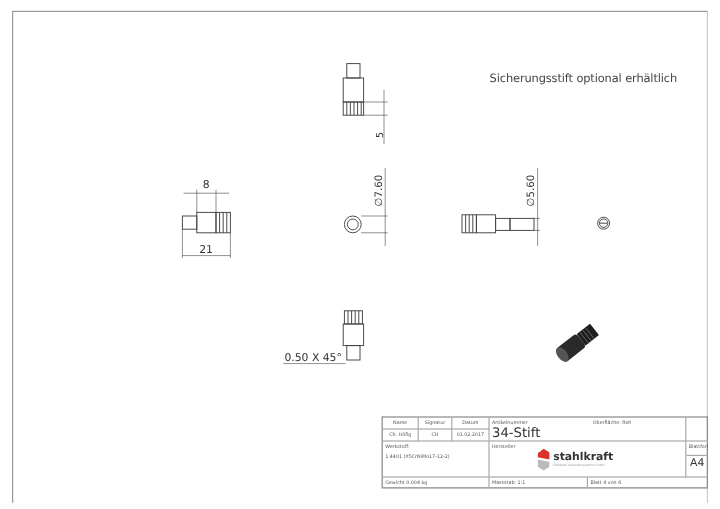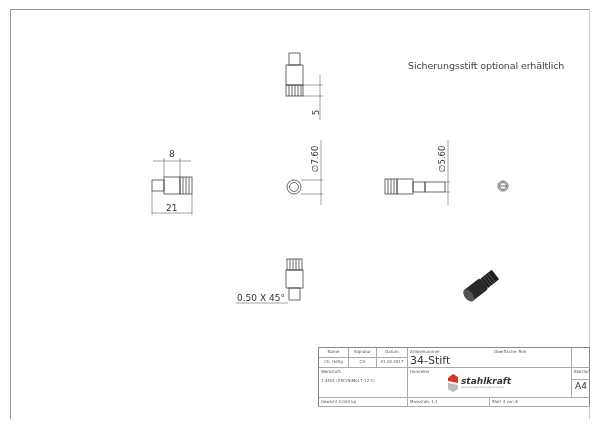--- a/index.html
+++ b/index.html
@@ -5,21 +5,21 @@
   html,body{margin:0;padding:0;background:#fff;}
   body{width:600px;height:424px;position:relative;overflow:hidden;font-family:"DejaVu Sans",sans-serif;color:#333;}
   .frame{position:absolute;left:10px;top:9px;width:580px;height:410px;border-left:1px solid #999;border-top:1px solid #999;border-right:1px solid #ccc;box-sizing:border-box;}
   .note{position:absolute;left:408px;top:60px;font-size:9.5px;color:#444;letter-spacing:-0.1px;}
   svg.drawing{position:absolute;left:0;top:0;}
   .dim{font-family:"DejaVu Sans",sans-serif;fill:#333;}
   .tb{position:absolute;left:318px;top:347px;width:272px;height:60px;border:1px solid #888;box-sizing:border-box;font-size:4px;color:#555;}
   .cell{position:absolute;box-sizing:border-box;border-right:1px solid #aaa;border-bottom:1px solid #aaa;padding:1px 2px;white-space:nowrap;overflow:hidden;}
   .big{font-size:11px;color:#333;}
   .a4{font-size:9px;color:#333;text-align:center;}
-  .logo-text{font-size:9px;font-weight:bold;color:#333;line-height:9px;font-style:italic;}
+  .logo-text{font-size:9px;font-weight:bold;color:#333;line-height:9px;}
   .logo-sub{font-size:2.5px;color:#999;}
 </style>
 </head>
 <body>
 
 <div class="frame"></div>
 
 <div class="note">Sicherungsstift optional erhältlich</div>
 
 <svg class="drawing" width="600" height="424">

